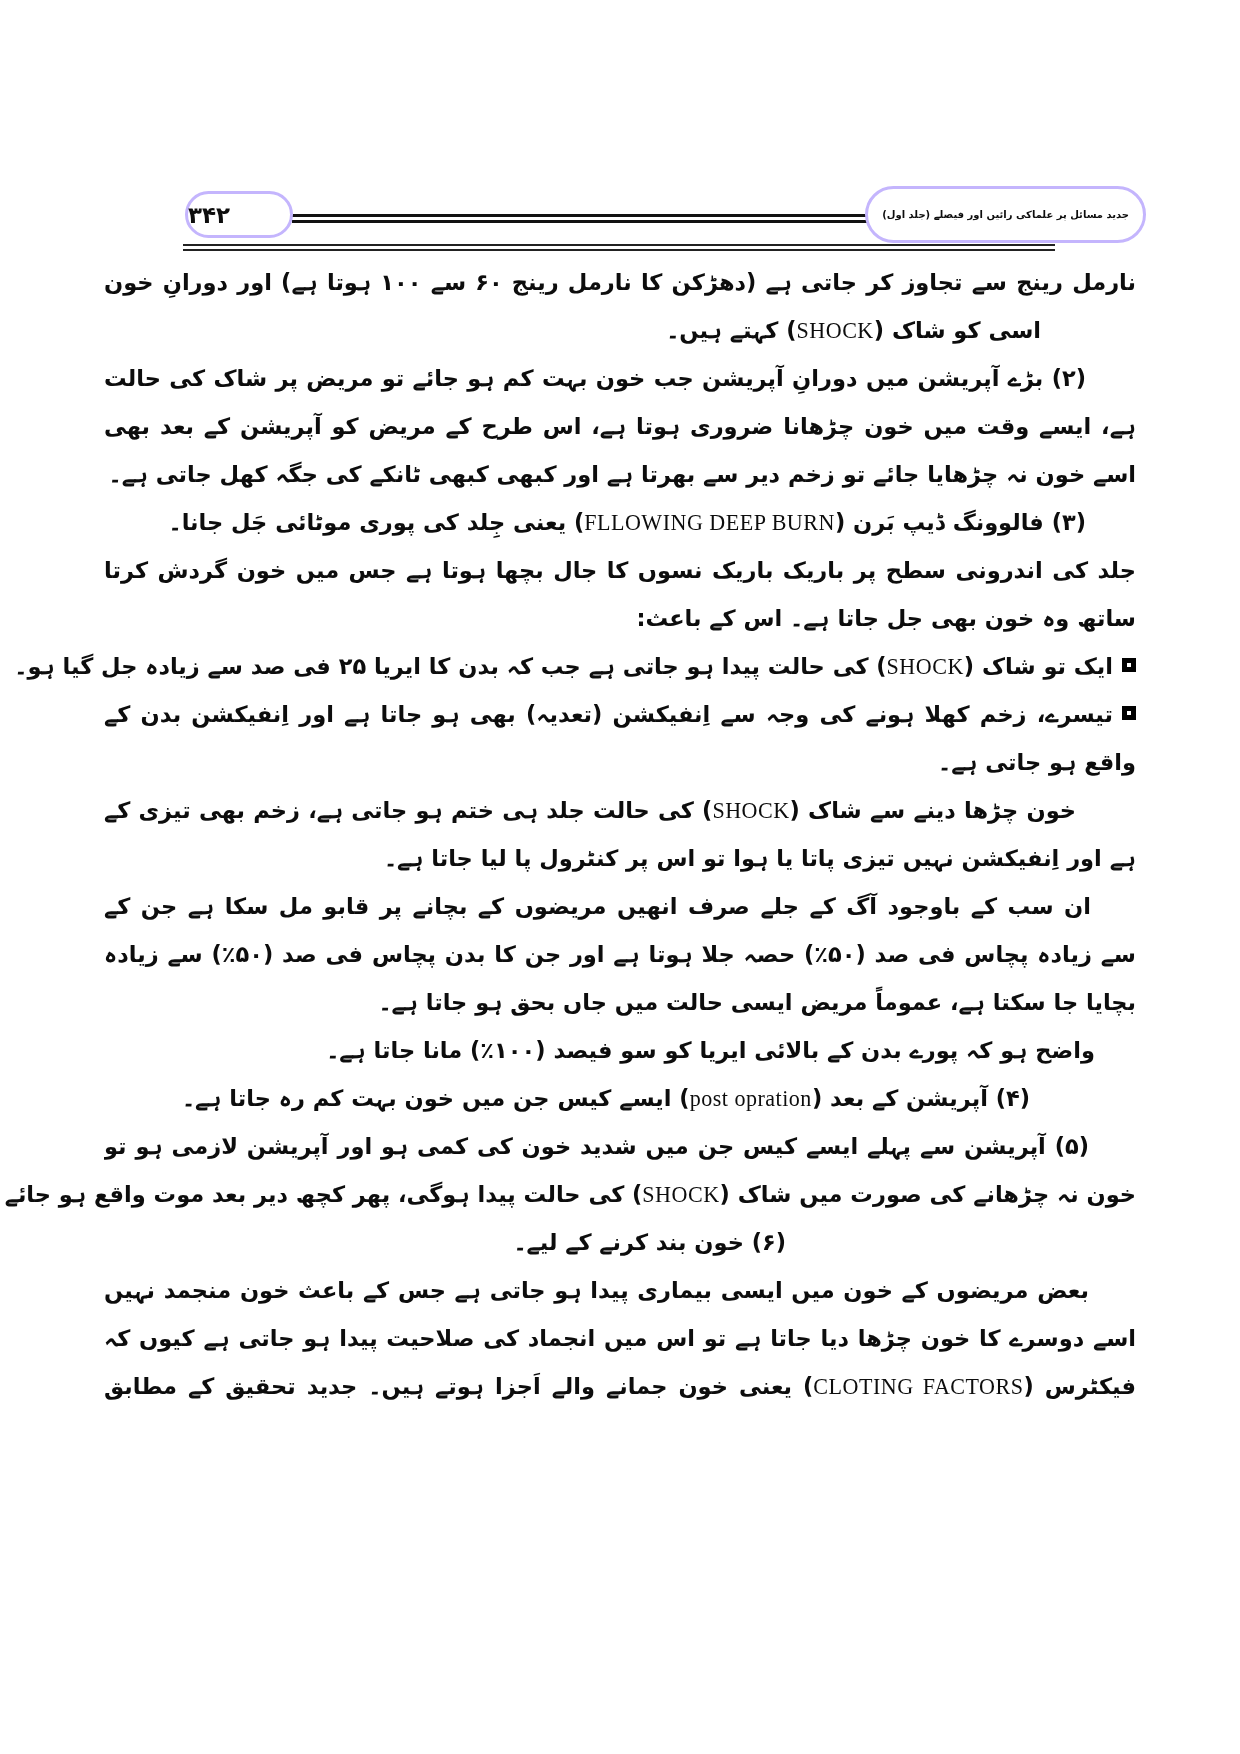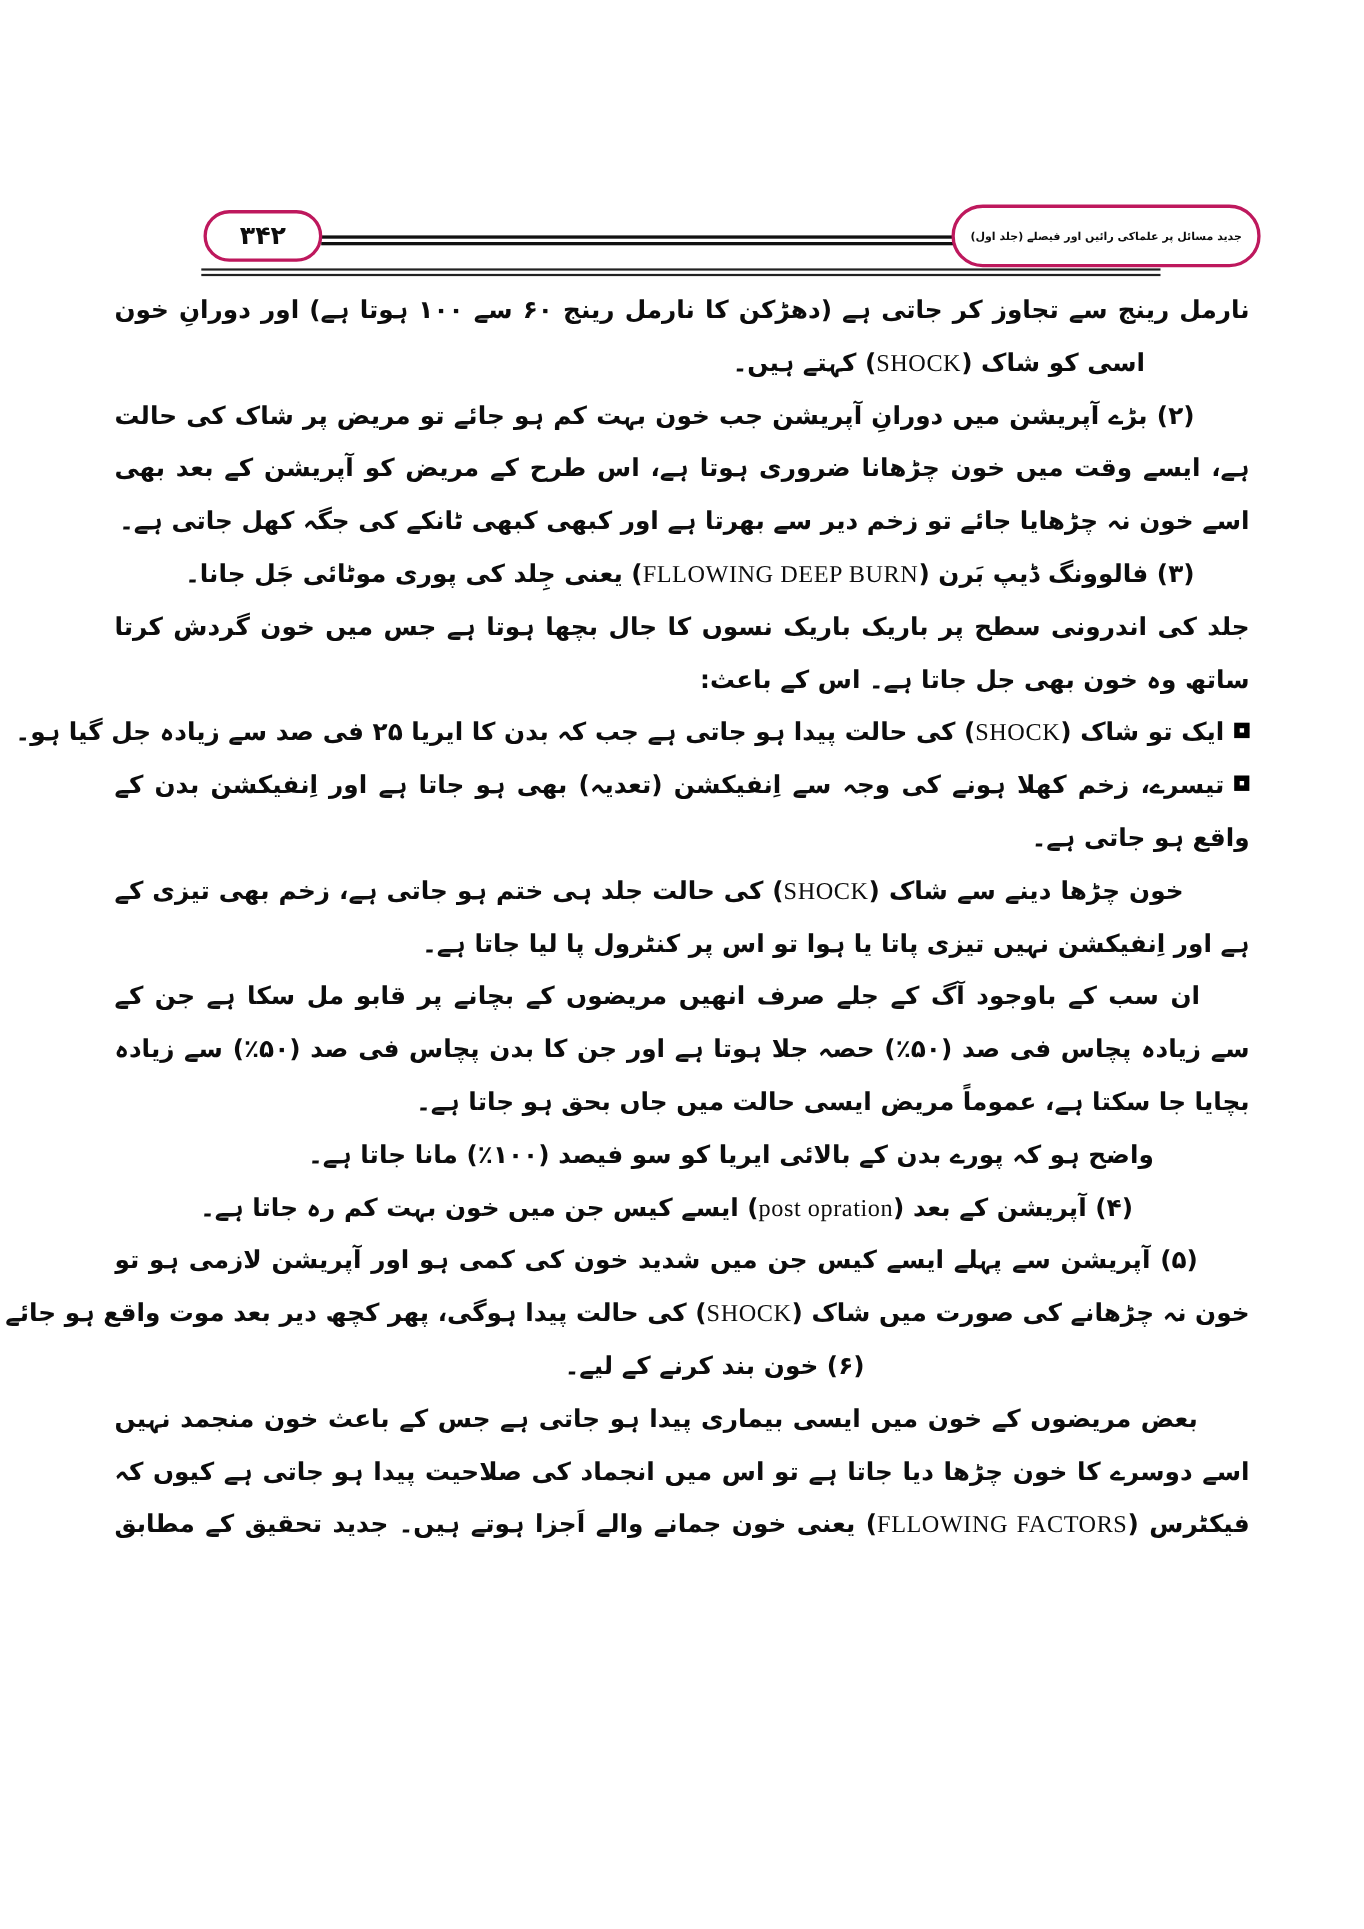--- a/index.html
+++ b/index.html
@@ -7,24 +7,24 @@
     position:relative;
     width:1240px;height:1754px;
     background:#ffffff;
     overflow:hidden;
     font-family:"DejaVu Sans",sans-serif;
     color:#0d0d0d;
   }
   
   .pill{
     position:absolute;
-    border:3px solid #be185d;
+    border:3px solid #c4b5fd;
     border-radius:40px;
     background:#fff;
-    display:flex;align-items:center;justify-content:center;
+    display:flex;align-items:center;
     box-sizing:border-box;
     z-index:2;
   }
   .pill-left{
     left:185px;top:191px;width:108px;height:47px;
     font-size:23px;font-weight:bold;
   }
   .pill-right{
     right:94px;top:186px;min-width:278px;height:57px;
     padding:0 14px;
@@ -110,23 +110,23 @@
       <div class="line j"><span>جلد کی اندرونی سطح پر باریک باریک نسوں کا جال بچھا ہوتا ہے جس میں خون گردش کرتا رہتا ہے، کھال کے جلنے کے</span></div>
       <div class="line"><span>ساتھ وہ خون بھی جل جاتا ہے۔ اس کے باعث:</span></div>
       <div class="line"><span class="sq"></span><span>ایک تو شاک (<span class="en">SHOCK</span>) کی حالت پیدا ہو جاتی ہے جب کہ بدن کا ایریا ۲۵ فی صد سے زیادہ جل گیا ہو۔</span></div>
       <div class="line j"><span class="sq"></span><span>تیسرے، زخم کھلا ہونے کی وجہ سے اِنفیکشن (تعدیہ) بھی ہو جاتا ہے اور اِنفیکشن بدن کے زیادہ حصے میں ہو تو موت</span></div>
       <div class="line"><span>واقع ہو جاتی ہے۔</span></div>
       <div class="line j" style="margin-right: 60px;"><span>خون چڑھا دینے سے شاک (<span class="en">SHOCK</span>) کی حالت جلد ہی ختم ہو جاتی ہے، زخم بھی تیزی کے ساتھ مندمل ہوتا</span></div>
       <div class="line"><span>ہے اور اِنفیکشن نہیں تیزی پاتا یا ہوا تو اس پر کنٹرول پا لیا جاتا ہے۔</span></div>
       <div class="line j" style="margin-right: 45px;"><span>ان سب کے باوجود آگ کے جلے صرف انھیں مریضوں کے بچانے پر قابو مل سکا ہے جن کے پورے بدن کا زیادہ</span></div>
       <div class="line j"><span>سے زیادہ پچاس فی صد (۵۰٪) حصہ جلا ہوتا ہے اور جن کا بدن پچاس فی صد (۵۰٪) سے زیادہ جل گیا ہو انھیں بمشکل ہی</span></div>
       <div class="line"><span>بچایا جا سکتا ہے، عموماً مریض ایسی حالت میں جاں بحق ہو جاتا ہے۔</span></div>
-      <div class="line" style="margin-right: 87px;"><span>واضح ہو کہ پورے بدن کے بالائی ایریا کو سو فیصد (۱۰۰٪) مانا جاتا ہے۔</span></div>
+      <div class="line" style="margin-right: 41px;"><span>واضح ہو کہ پورے بدن کے بالائی ایریا کو سو فیصد (۱۰۰٪) مانا جاتا ہے۔</span></div>
       <div class="line" style="margin-right: 106px;"><span>(۴) آپریشن کے بعد (<span class="en">post opration</span>) ایسے کیس جن میں خون بہت کم رہ جاتا ہے۔</span></div>
       <div class="line j" style="margin-right: 47px;"><span>(۵) آپریشن سے پہلے ایسے کیس جن میں شدید خون کی کمی ہو اور آپریشن لازمی ہو تو خون چڑھانا ضروری ہوتا ہے۔</span></div>
       <div class="line"><span>خون نہ چڑھانے کی صورت میں شاک (<span class="en">SHOCK</span>) کی حالت پیدا ہوگی، پھر کچھ دیر بعد موت واقع ہو جائے گی۔</span></div>
       <div class="line" style="margin-right: 350px;"><span>(۶) خون بند کرنے کے لیے۔</span></div>
       <div class="line j" style="margin-right: 47px;"><span>بعض مریضوں کے خون میں ایسی بیماری پیدا ہو جاتی ہے جس کے باعث خون منجمد نہیں ہوتا اور برابر بہتا رہتا ہے،</span></div>
       <div class="line j"><span>اسے دوسرے کا خون چڑھا دیا جاتا ہے تو اس میں انجماد کی صلاحیت پیدا ہو جاتی ہے کیوں کہ دوسرے کے خون میں کلاٹنگ</span></div>
-      <div class="line j"><span>فیکٹرس (<span class="en">FLLOWING FACTORS</span>) یعنی خون جمانے والے اَجزا ہوتے ہیں۔ جدید تحقیق کے مطابق کلاٹنگ فیکٹر</span></div>
+      <div class="line j"><span>فیکٹرس (<span class="en">CLOTING FACTORS</span>) یعنی خون جمانے والے اَجزا ہوتے ہیں۔ جدید تحقیق کے مطابق کلاٹنگ فیکٹر</span></div>
     </main>
 
 </div>
 
 </body></html>

